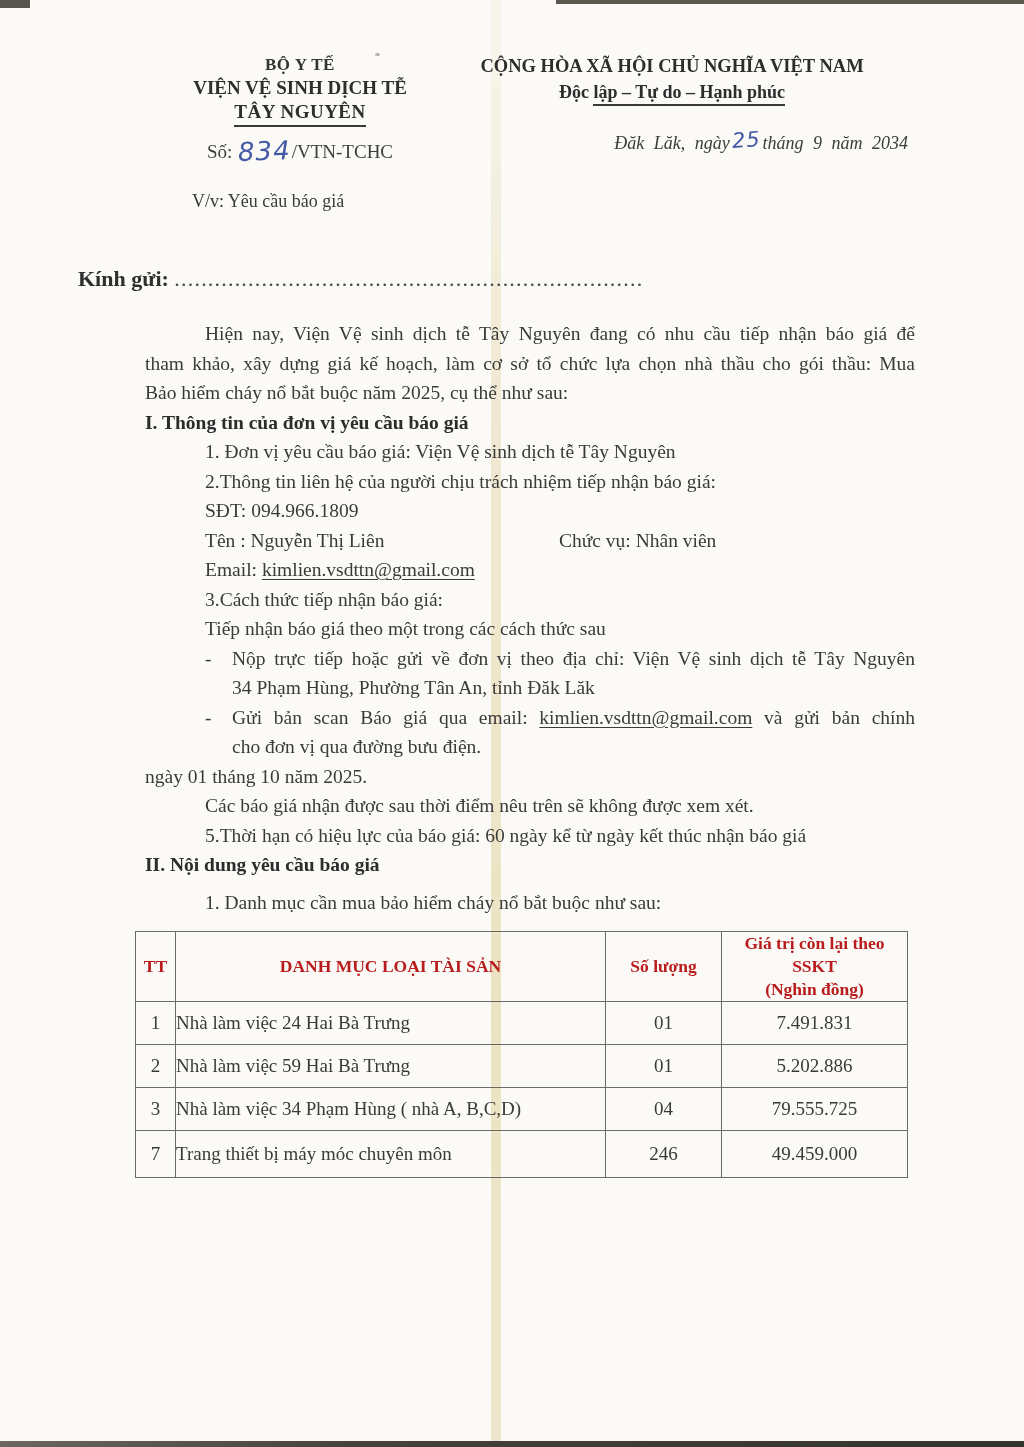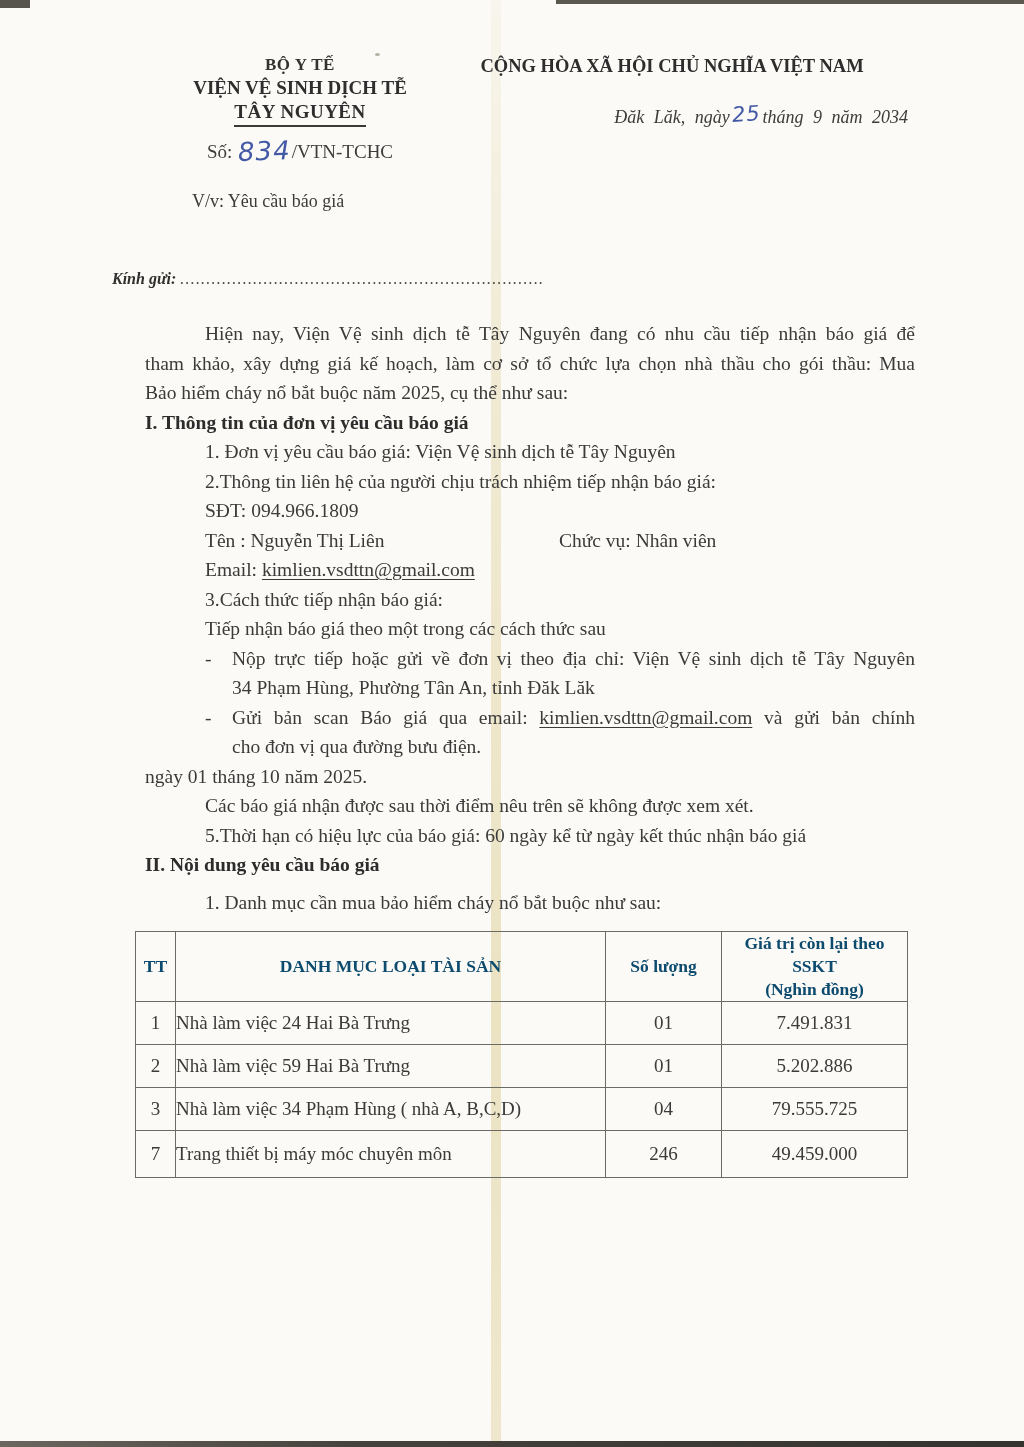--- a/index.html
+++ b/index.html
@@ -41,21 +41,21 @@
             word-spacing:5px; color:#3c3c3c; }
 
   
   .hand { font-family:"DejaVu Sans",sans-serif; color:#4459a6; font-style:oblique 12deg; }
   .hand-834 { font-size:26px; display:inline-block; transform:rotate(-2deg); letter-spacing:1px;
               line-height:0; position:relative; top:2px; margin:0 1px; }
   .hand-25  { font-size:21px; display:inline-block; transform:rotate(-4deg); letter-spacing:1px;
               position:relative; top:-2px; margin:0 2px; }
 
   
-  .salutation { margin:52px 0 0 112px; font-size:16px; line-height:30px;font-style:italic; }
+  .salutation { margin:52px 0 0 78px; font-size:22px; line-height:30px; }
   .sal-label { font-weight:bold; color:#2f2f2f; }
   .sal-dots { letter-spacing:1.2px; color:#4a4a4a; }
 
   
   .body { width:770px; margin:25px 0 0 145px; }
   .line { font-size:19.5px; line-height:29.5px; color:#3a3a3a; }
   .ind { padding-left:60px; }
   .ti  { text-indent:60px; }
   .bold { font-weight:bold; color:#2c2c2c; }
   .jl { text-align:justify; text-align-last:justify; white-space:nowrap; overflow:hidden; }
@@ -65,21 +65,21 @@
   .bullet { display:flex; }
   .bullet .dash { width:27px; flex:none; padding-left:60px; box-sizing:content-box; }
   .bullet .btxt { flex:1; }
   .cont2 { padding-left:87px; }
   .mt8 { margin-top:8px; }
 
   
   table.assets { border-collapse:collapse; table-layout:fixed; width:772px; margin:14px 0 0 -10px;
                  border:1px solid #55544f; }
   table.assets td, table.assets th { border:1px solid #6b6b66; padding:0; }
-  th.hcell { font-size:17.5px; font-weight:bold; height:58px; text-align:center; vertical-align:middle; color:#0c4a6e; line-height:23px; }
+  th.hcell { font-size:17.5px; font-weight:bold; height:58px; text-align:center; vertical-align:middle; color:#b91c1c; line-height:23px; }
   td.c { text-align:center; vertical-align:middle; font-size:19px; }
   td.nm { text-align:left; vertical-align:middle; font-size:19px; padding-left:13px; }
   tr.r  { height:43px; }
   tr.rl { height:47px; }
 </style>
 </head>
 <body>
 
 <div class="page">
   <div class="fold-line"></div>
@@ -93,20 +93,21 @@
       <div class="header-left">
         <div class="h-ministry">BỘ Y TẾ</div>
         <div class="h-org1">VIỆN VỆ SINH DỊCH TỄ</div>
         <div class="h-org2-wrap"><span class="h-org2">TÂY NGUYÊN</span></div>
         <div class="h-num"><span>Số:</span>
           <span class="hand hand-834">834</span><span>/VTN-TCHC</span></div>
         <div class="h-subject">V/v: Yêu cầu báo giá</div>
       </div>
       <div class="header-right">
         <div class="h-national">CỘNG HÒA XÃ HỘI CHỦ NGHĨA VIỆT NAM</div>
+        <div class="h-motto"><span>Độc </span><span class="motto-u">lập – Tự do – Hạnh phúc</span></div>
         <div class="h-date"><span>Đăk Lăk, ngày</span><span class="hand hand-25">25</span><span>tháng 9 năm 2034</span></div>
       </div>
     </div>
 
     <div class="salutation">
       <span class="sal-label">Kính gửi:</span>
       <span class="sal-dots">......................................................................</span>
     </div>
 
     <div class="body">

